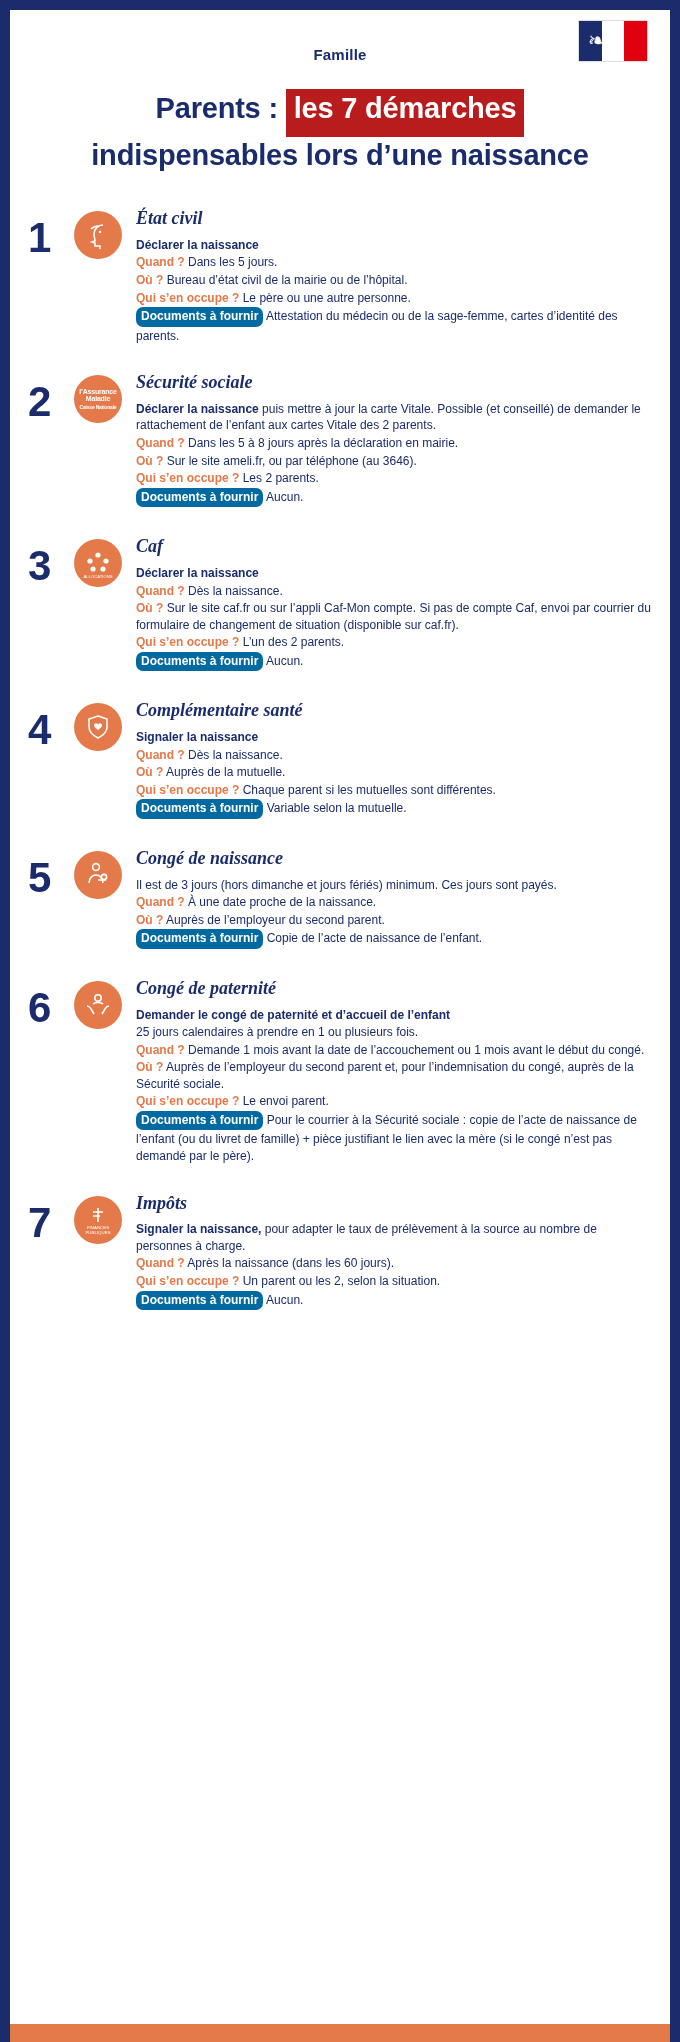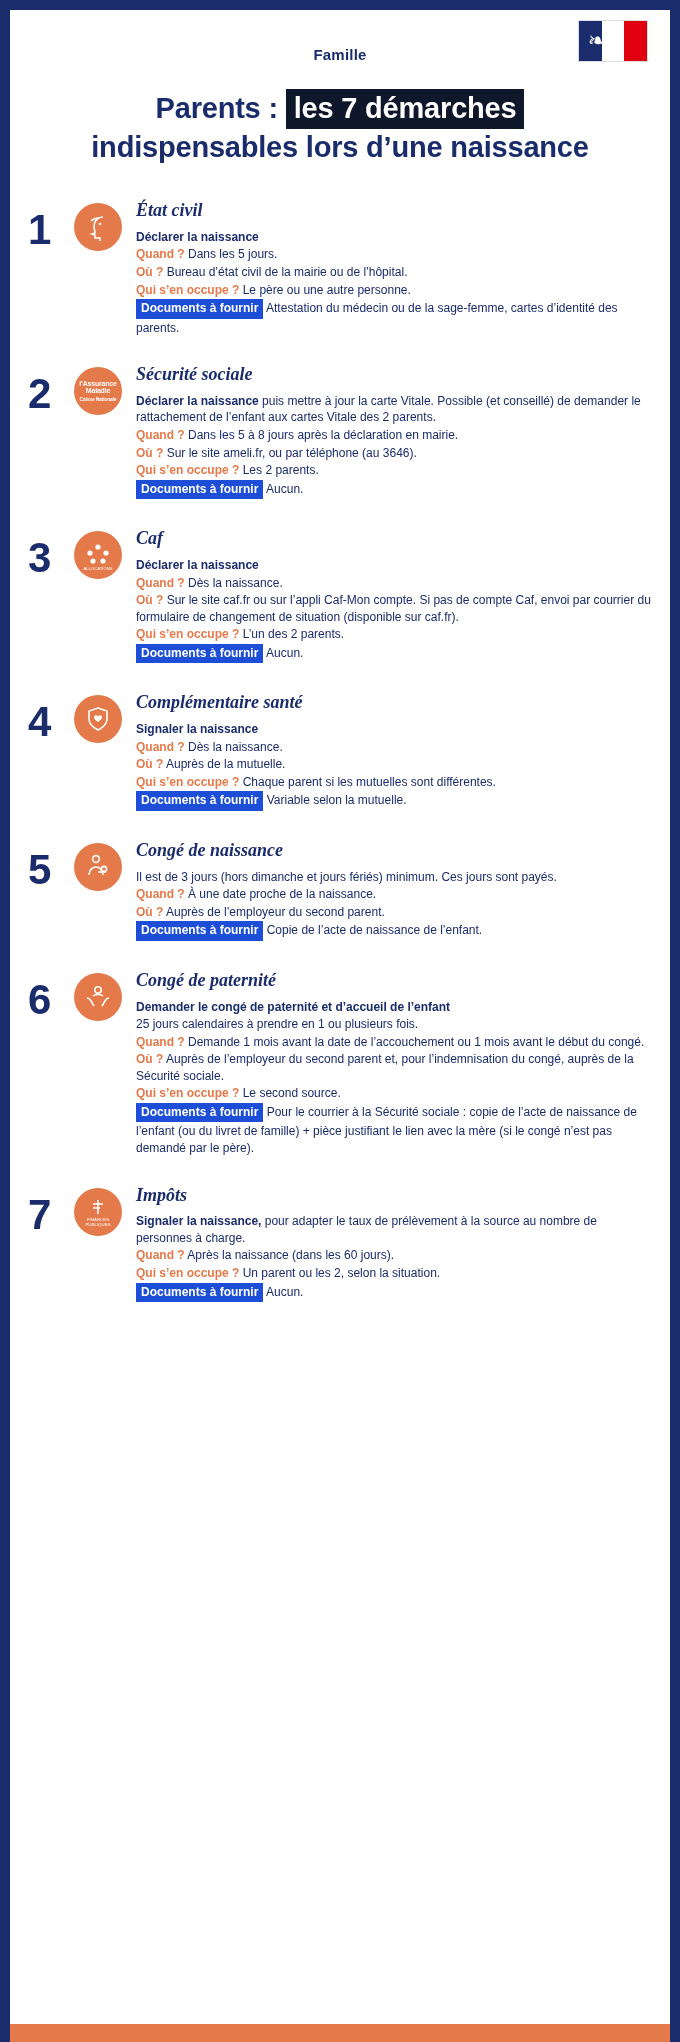--- a/index.html
+++ b/index.html
@@ -74,23 +74,23 @@
     padding: 0 14px;
   }
   .title-line {
     color: #1a2c6b;
     font-size: 29px;
     font-weight: bold;
     line-height: 1.26;
     letter-spacing: -0.2px;
   }
   .hl {
-    background: #0f172a;
+    background: #b91c1c;
     color: #ffffff;
-    padding: 1px 8px 2px 8px;
+    padding: 1px 8px 10px 8px;
     display: inline-block;
   }
 
   
   .steps {
     margin-top: 34px;
     padding: 0 18px 0 18px;
   }
   .step {
     display: flex;
@@ -145,26 +145,27 @@
   }
   .step-lines {
     color: #1a2c6b;
     font-size: 12px;
     line-height: 1.38;
   }
   .line { margin-bottom: 1px; }
   .lbl-bold { font-weight: bold; }
   .lbl-orange { color: #e4794a; font-weight: bold; }
   .lbl-badge {
-    background: #1d4ed8;
+    background: #0369a1;
     color: #ffffff;
     font-weight: bold;
     padding: 1px 5px 2px 5px;
     display: inline-block;
     margin-bottom: 1px;
+    border-radius: 7px;
   }
   .txt { color: #1a2c6b; }
 
   
   .footer {
     margin-top: 14px;
     padding-bottom: 34px;
     display: flex;
     align-items: center;
     justify-content: center;
@@ -324,21 +325,21 @@
             <path d="M27 17c-1.5 0-3 1.2-3.8 2.6L20 25"></path>
           </svg>
         </div>
         <div class="step-body">
           <div class="step-title">Congé de paternité</div>
           <div class="step-lines">
             <div class="line"><span class="lbl-bold">Demander le congé de paternité et d’accueil de l’enfant</span><span class="txt"></span></div>
             <div class="line"><span class="txt">25 jours calendaires à prendre en 1 ou plusieurs fois.</span></div>
             <div class="line"><span class="lbl-orange">Quand ?</span><span class="txt"> Demande 1 mois avant la date de l’accouchement ou 1 mois avant le début du congé.</span></div>
             <div class="line"><span class="lbl-orange">Où ?</span><span class="txt"> Auprès de l’employeur du second parent et, pour l’indemnisation du congé, auprès de la Sécurité sociale.</span></div>
-            <div class="line"><span class="lbl-orange">Qui s’en occupe ?</span><span class="txt"> Le second source.</span></div>
+            <div class="line"><span class="lbl-orange">Qui s’en occupe ?</span><span class="txt"> Le envoi parent.</span></div>
             <div class="line"><span class="lbl-badge">Documents à fournir</span><span class="txt"> Pour le courrier à la Sécurité sociale : copie de l’acte de naissance de l’enfant (ou du livret de famille) + pièce justifiant le lien avec la mère (si le congé n’est pas demandé par le père).</span></div>
           </div>
         </div>
       </div>
       <div class="step">
         <div class="step-num">7</div>
         <div class="step-icon">
           <svg width="34" height="34" viewBox="0 0 34 34" fill="none" stroke="#fff" stroke-width="1.4">
             <path d="M17 5v14M12 9h10M12 13h7" stroke-width="1.6"></path>
             <text x="17" y="26" font-size="4.4" text-anchor="middle" fill="#fff" stroke="none" font-family="Liberation Sans, sans-serif">FINANCES</text>

